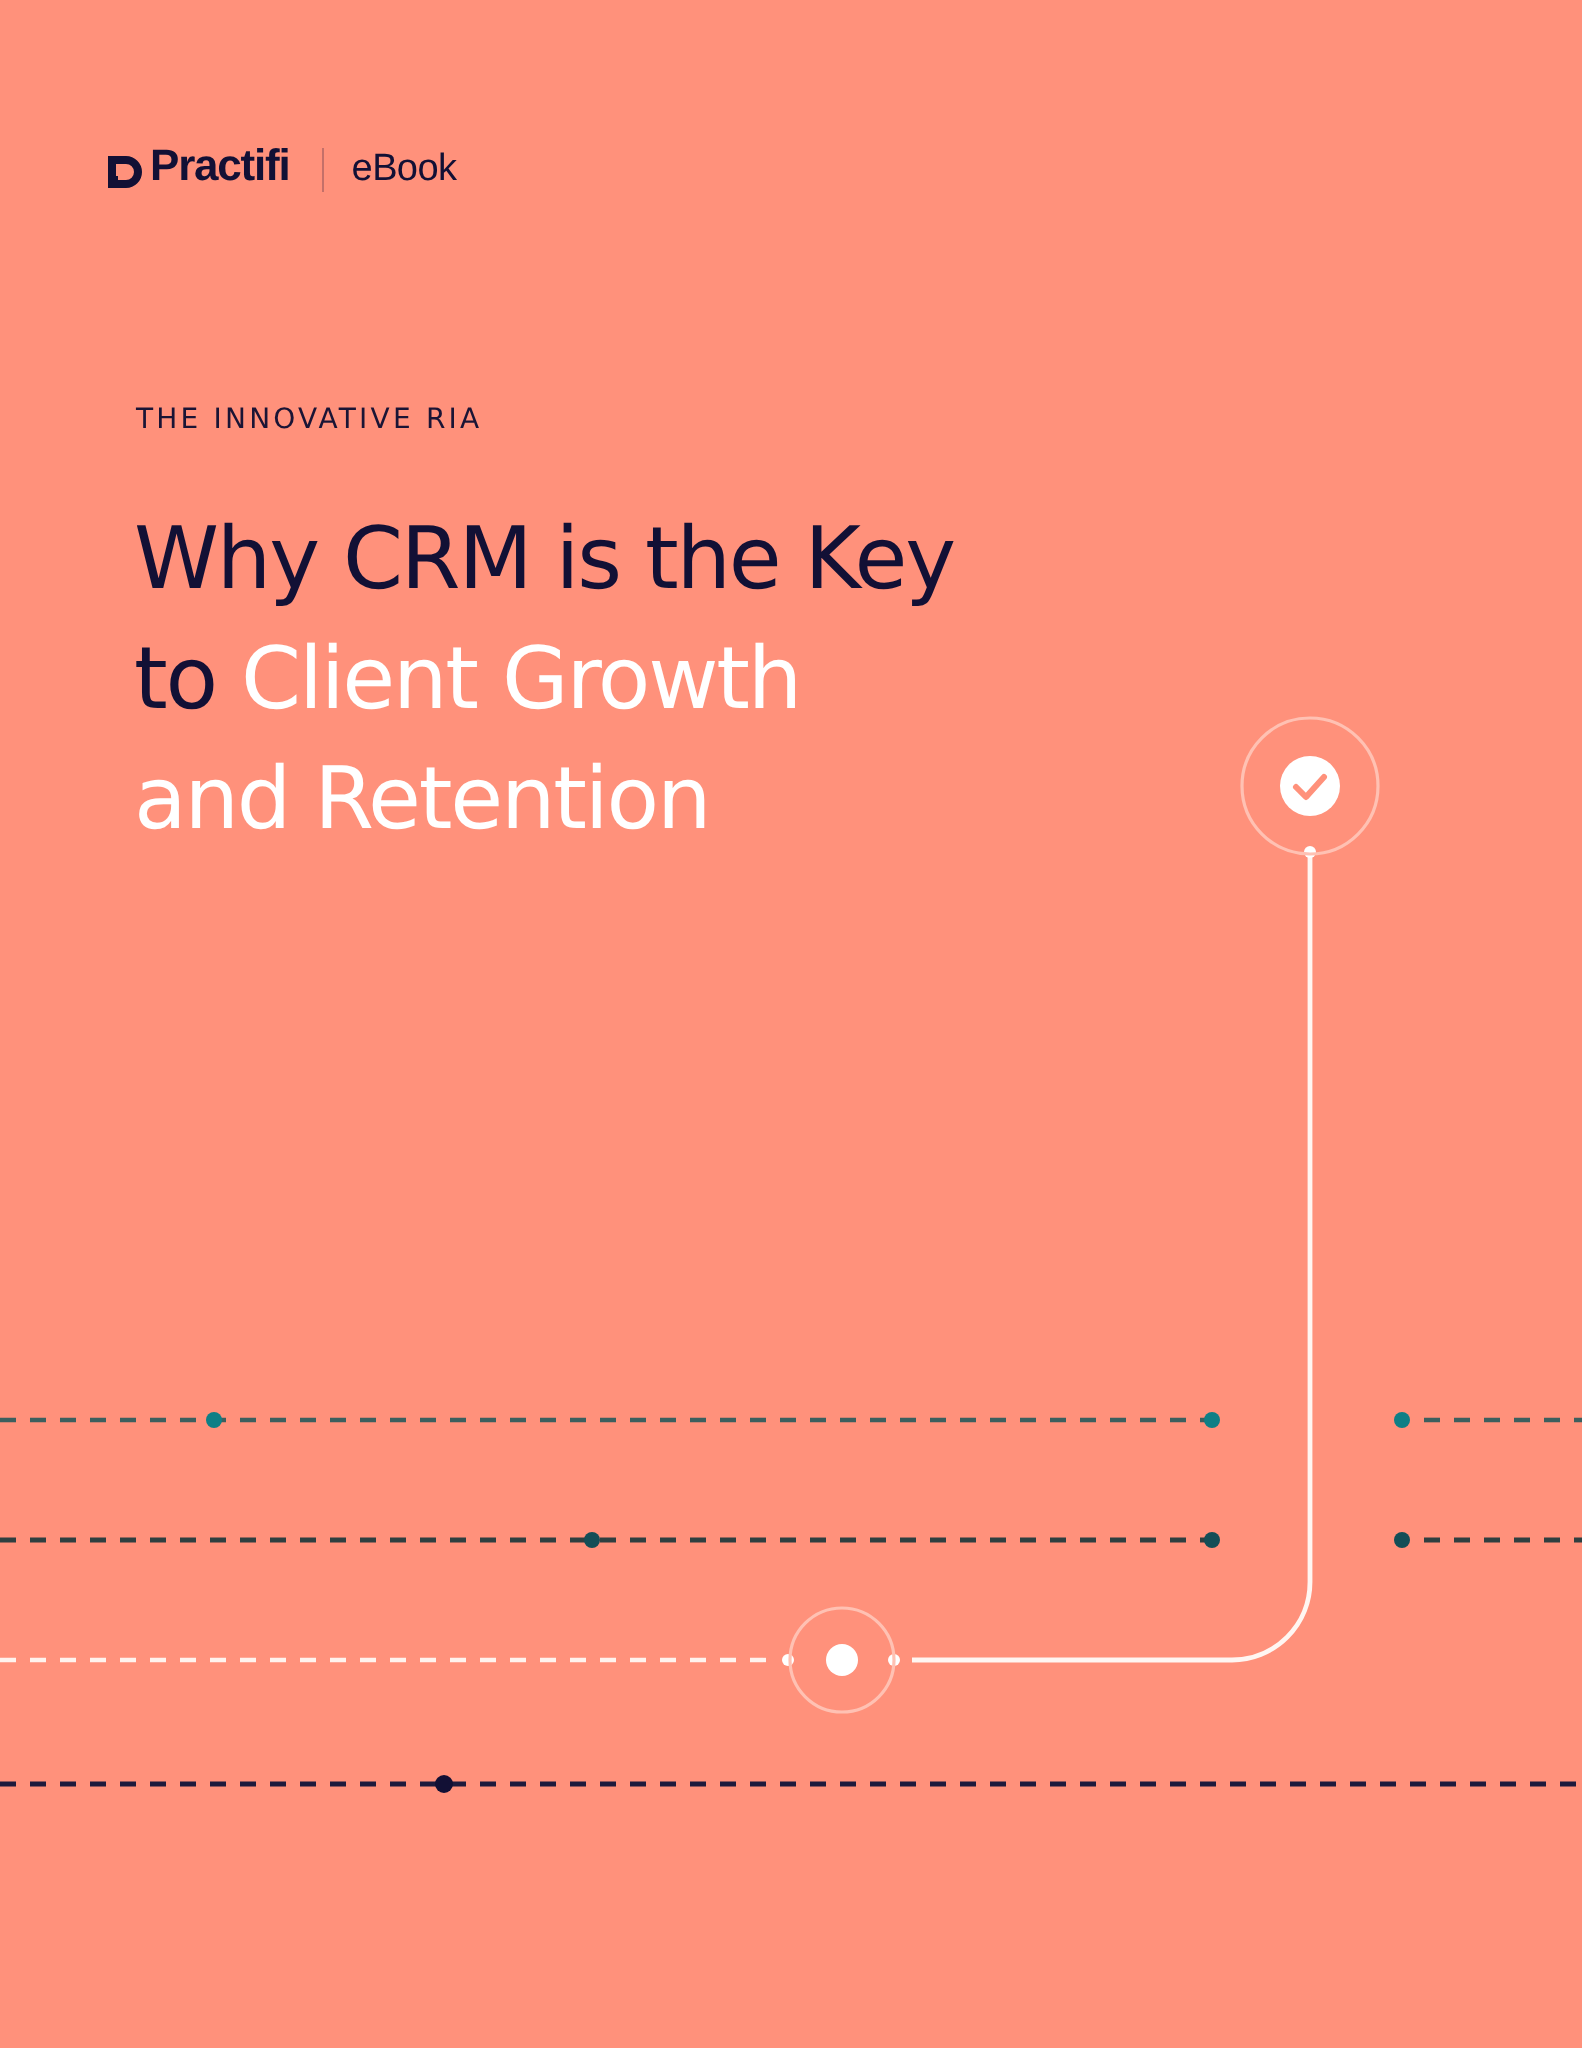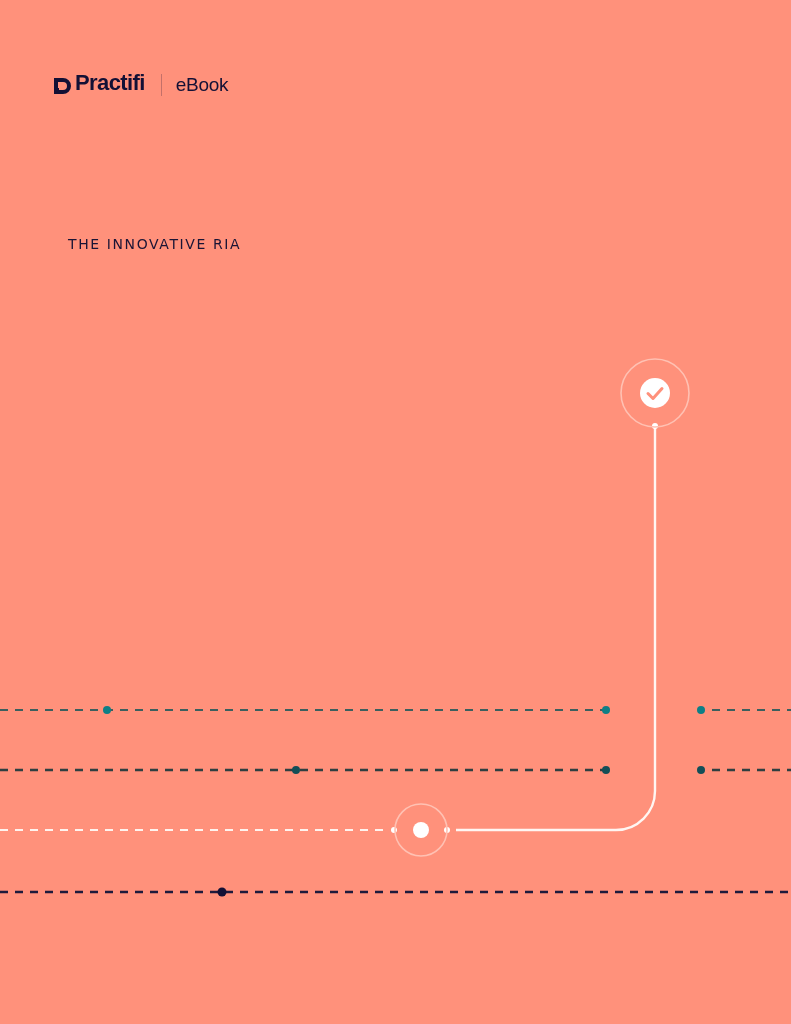--- a/index.html
+++ b/index.html
@@ -21,21 +21,20 @@
       font-family: "Liberation Sans", sans-serif; font-weight: 700;
       font-size: 22px; color: #121035; letter-spacing: -0.6px;
     }
     .brand-divider { width: 1px; height: 22px; background: rgba(18,16,53,0.25); margin: 0 14px 0 16px; }
     .brand-type { font-family: Liberation Sans, sans-serif; font-size: 19px; color: #121035; font-weight: 300; letter-spacing: -0.3px; }
 
     .eyebrow {
       position: absolute; left: 68px; top: 202px;
       font-size: 14px; letter-spacing: 1.6px; color: #1A1435;
       font-family: "DejaVu Sans", sans-serif;
-      margin-top: 34px;
     }
 
     .title {
       position: absolute; left: 67px; top: 250px; margin: 0;
       font-family: "DejaVu Sans", sans-serif; font-weight: normal;
       font-size: 43px; line-height: 60px; letter-spacing: -1.1px;
       color: #121035;
     }
     .title .light { color: #FFFFFF; }
 
@@ -57,20 +56,26 @@
       <path d="M2 2 H11 A8 8 0 0 1 11 18 H2 Z M6 6 V14 H11 A4 4 0 0 0 11 6 Z" fill="#121035" fill-rule="evenodd"></path>
       <rect x="2" y="12" width="5" height="6" fill="#121035"></rect>
     </svg>
     <span class="logo-text">Practifi</span>
     <span class="brand-divider"></span>
     <span class="brand-type">eBook</span>
   </div>
 
   <div class="eyebrow">THE INNOVATIVE RIA</div>
 
+  <h1 class="title">
+    <span>Why CRM is the Key</span><br>
+    <span>to</span>
+    <span class="light">Client Growth</span><br>
+    <span class="light">and Retention</span>
+  </h1>
 
 
   <svg class="graphics" width="791" height="1024" viewBox="0 0 791 1024">
 
     <g>
       <line x1="0" y1="710" x2="606" y2="710" stroke="#3C5F5E" stroke-width="2.2" stroke-dasharray="8 7"></line>
       <line x1="712" y1="710" x2="791" y2="710" stroke="#3C5F5E" stroke-width="2.2" stroke-dasharray="8 7"></line>
       <circle cx="107" cy="710" r="4" fill="#0E7F86"></circle>
       <circle cx="606" cy="710" r="4" fill="#0E7F86"></circle>
       <circle cx="701" cy="710" r="4" fill="#0E7F86"></circle>

